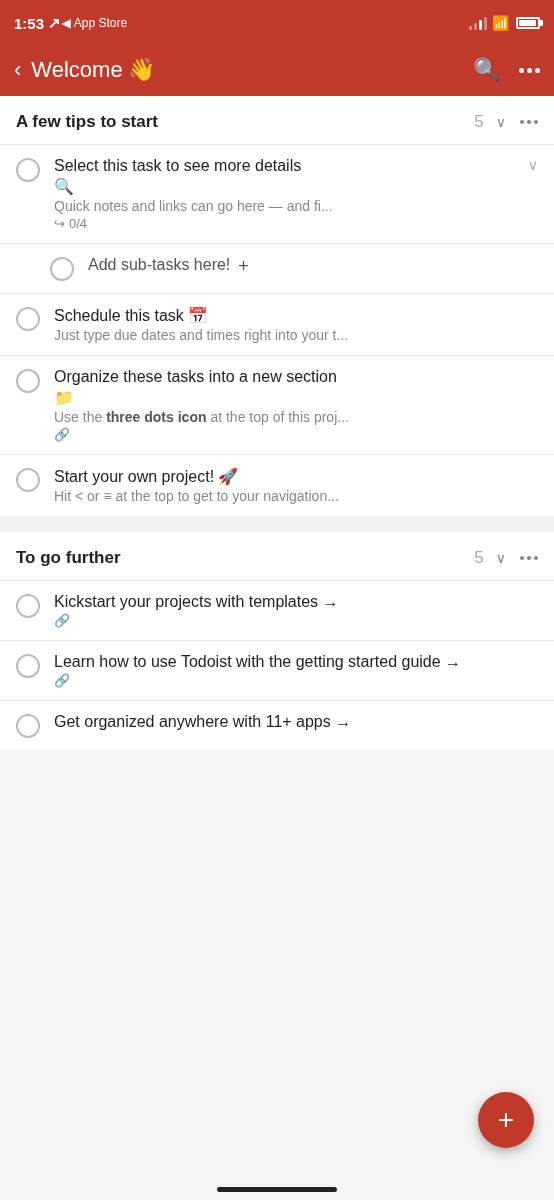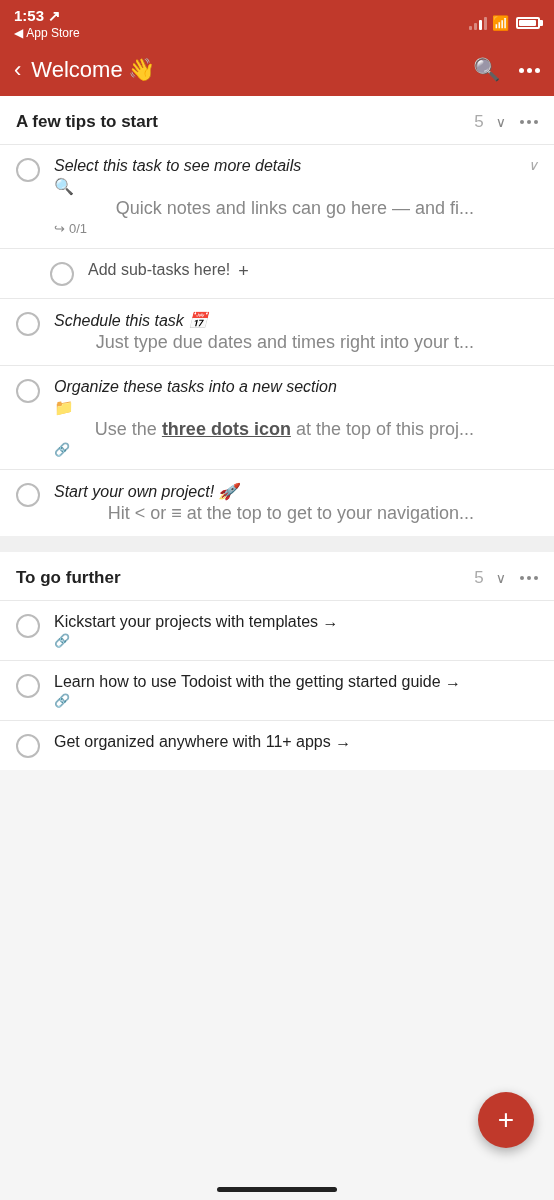--- a/index.html
+++ b/index.html
@@ -17,21 +17,21 @@
       background: #c0392b;
       color: white;
       display: flex;
       justify-content: space-between;
       align-items: center;
       padding: 6px 14px 4px 14px;
       height: 44px;
     }
     .status-left {
       display: flex;
-      flex-direction: column;
+      flex-direction: row;
       gap: 1px;
     }
     .status-time {
       font-size: 15px;
       font-weight: 600;
       display: flex;
       align-items: center;
       gap: 4px;
     }
     .status-app {
@@ -200,64 +200,61 @@
       margin-top: 1px;
     }
     .task-body {
       flex: 1;
       min-width: 0;
     }
     .task-title-row {
       display: flex;
       align-items: flex-start;
       justify-content: space-between;
-      font-style: italic;
     }
     .task-title {
       font-size: 16px;
       color: #222;
       font-weight: 400;
     }
     .task-chevron {
       color: #aaa;
       font-size: 14px;
       margin-left: 8px;
     }
     .task-emoji {
       font-size: 16px;
       margin-top: 2px;
       margin-bottom: 2px;
     }
     .task-note {
-      font-size: 18px;
+      font-size: 14px;
       color: #888;
       margin-top: 2px;
       white-space: nowrap;
       overflow: hidden;
       text-overflow: ellipsis;
       max-width: 420px;
-      text-align: right;
     }
     .task-meta {
       font-size: 13px;
       color: #888;
       margin-top: 2px;
       display: flex;
       align-items: center;
       gap: 4px;
     }
     .task-link-icon {
       font-size: 13px;
       color: #aaa;
       margin-top: 2px;
     }
     .bold-text {
       font-weight: 700;
       color: #555;
-      text-decoration: underline;
     }
     .add-subtask {
       display: flex;
     }
     .add-subtask-text {
       font-size: 16px;
       color: #555;
     }
     .add-subtask-plus {
       font-size: 18px;
@@ -360,21 +357,21 @@
     <div class="task-checkbox"></div>
     <div class="task-body">
       <div class="task-title-row">
         <span class="task-title">Select this task to see more details</span>
         <span class="task-chevron">∨</span>
       </div>
       <div class="task-emoji">🔍</div>
       <div class="task-note">Quick notes and links can go here — and fi...</div>
       <div class="task-meta">
         <span>↪</span>
-        <span>0/1</span>
+        <span>0/4</span>
       </div>
     </div>
   </div>
 
   <div class="task-item indented">
     <div class="task-checkbox"></div>
     <div class="task-body add-subtask">
       <span class="add-subtask-text">Add sub-tasks here!</span>
       <span class="add-subtask-plus">+</span>
     </div>

